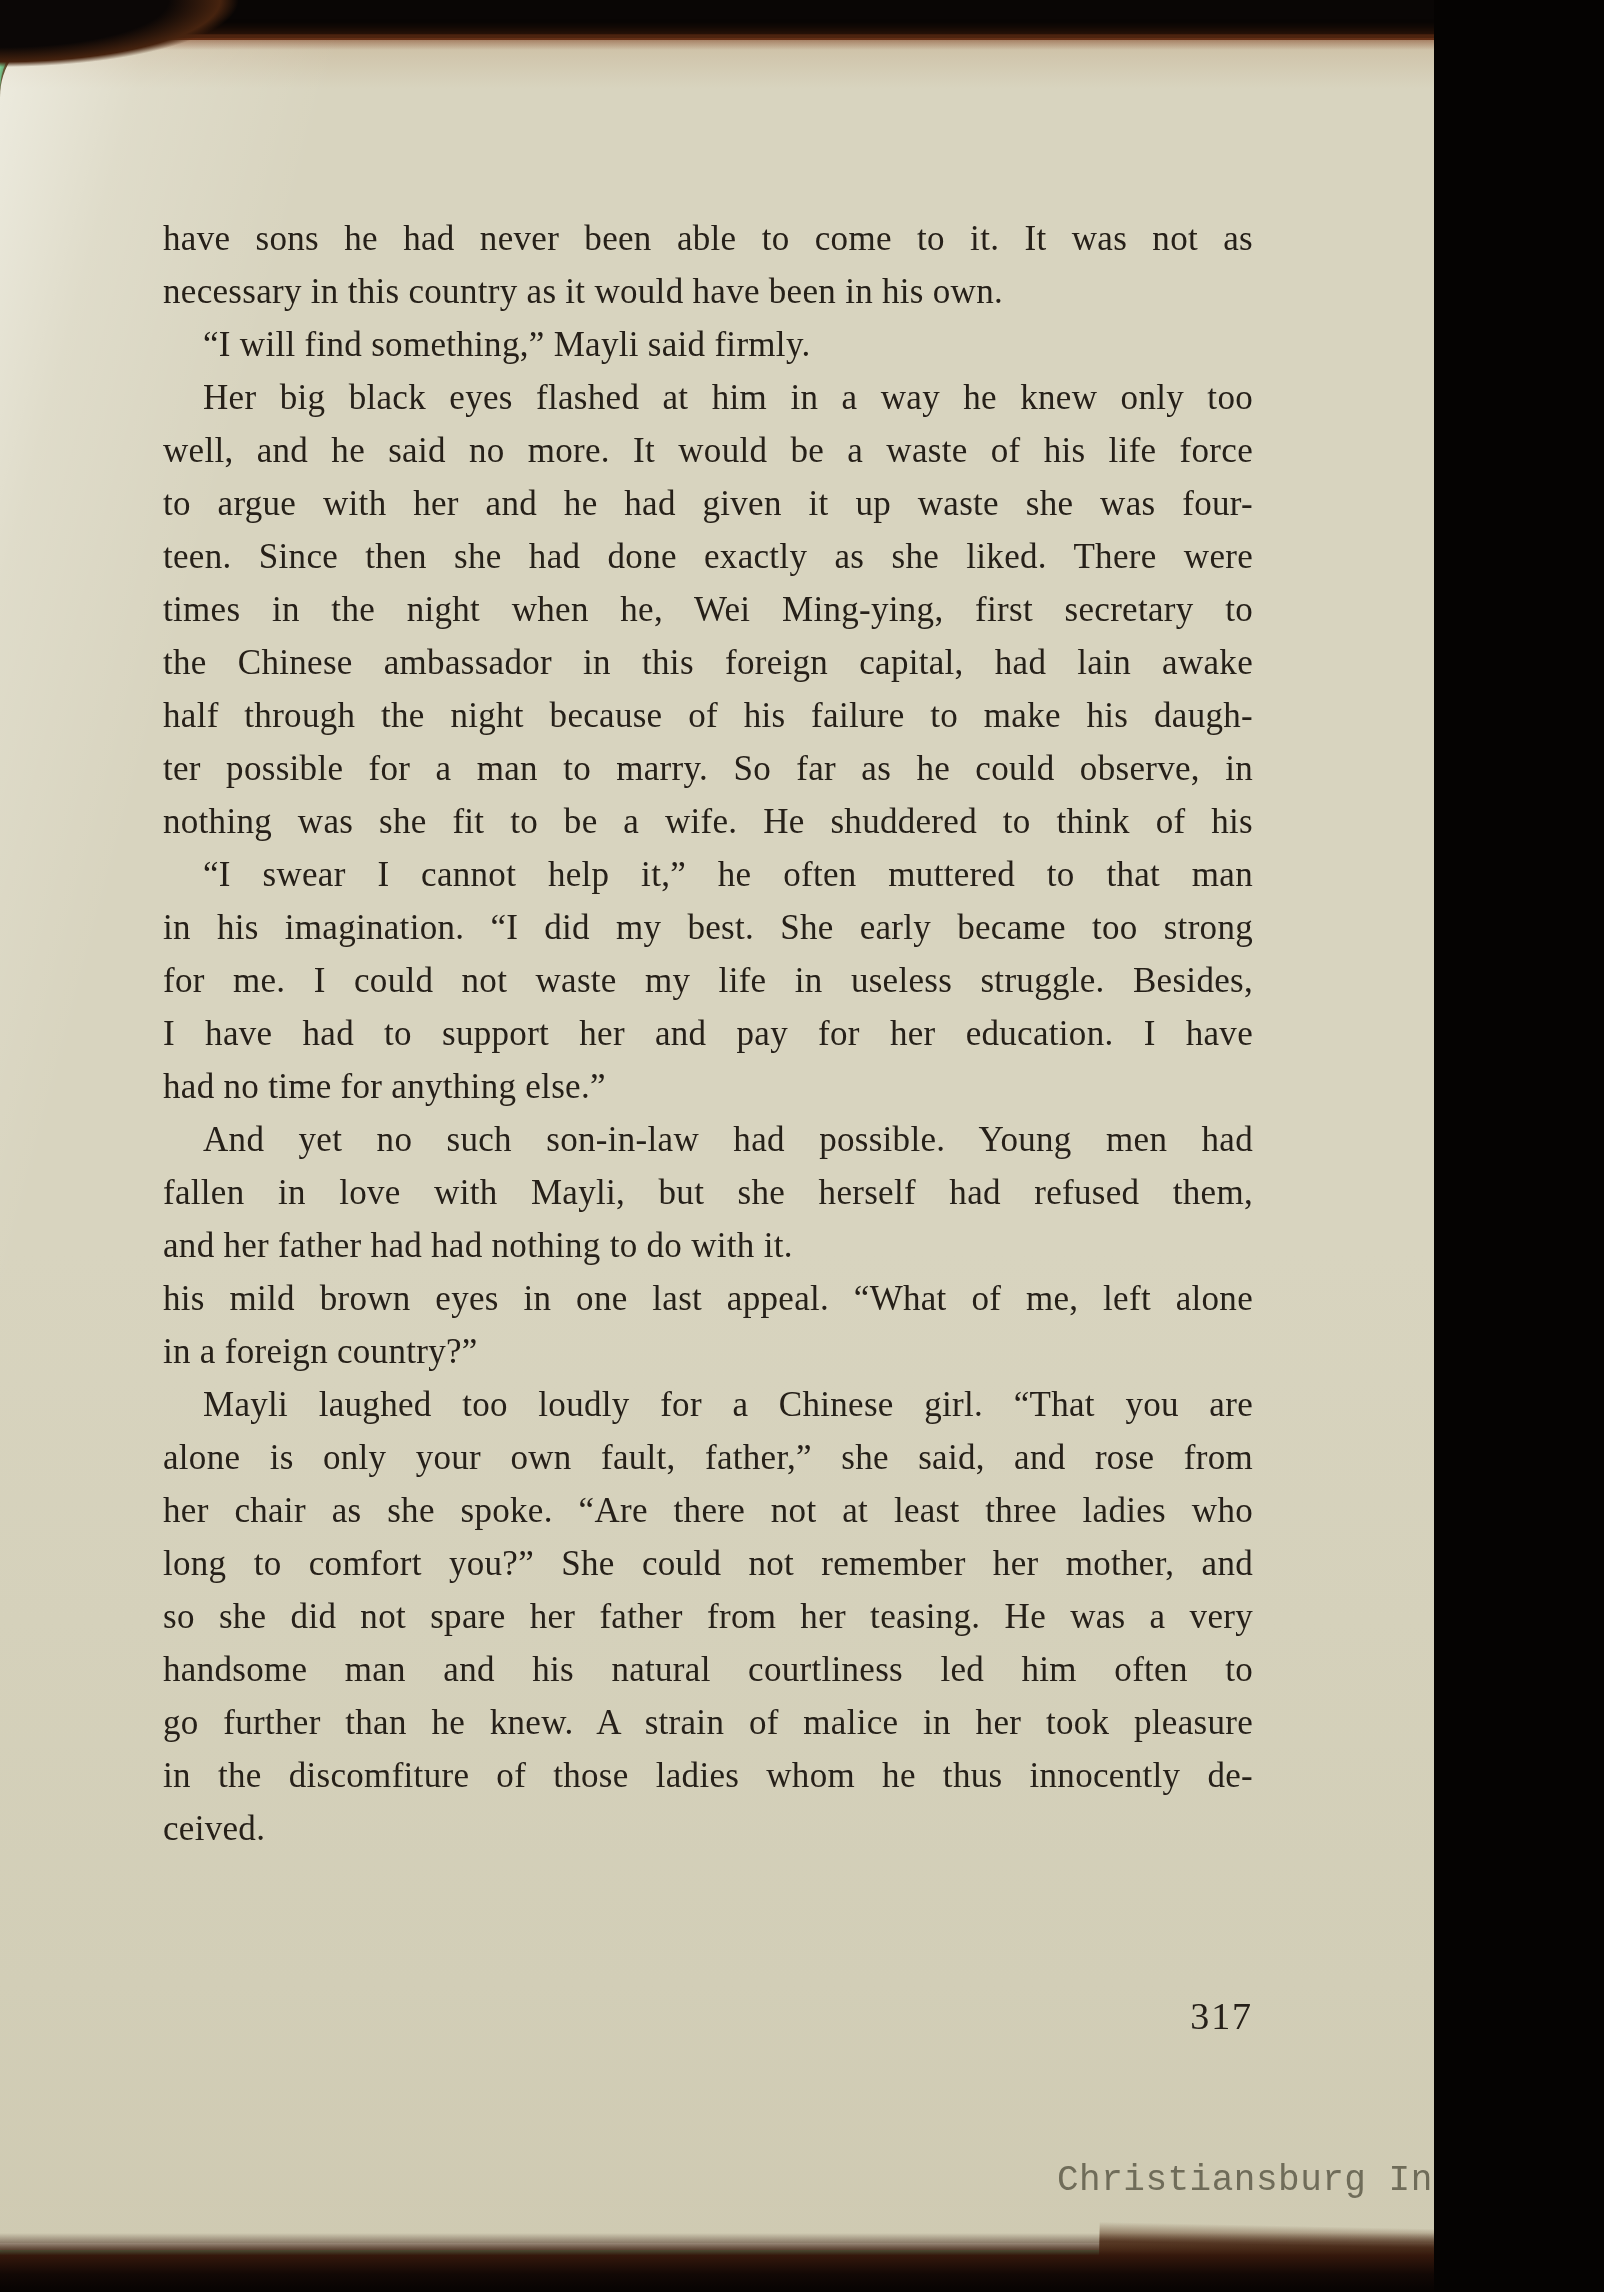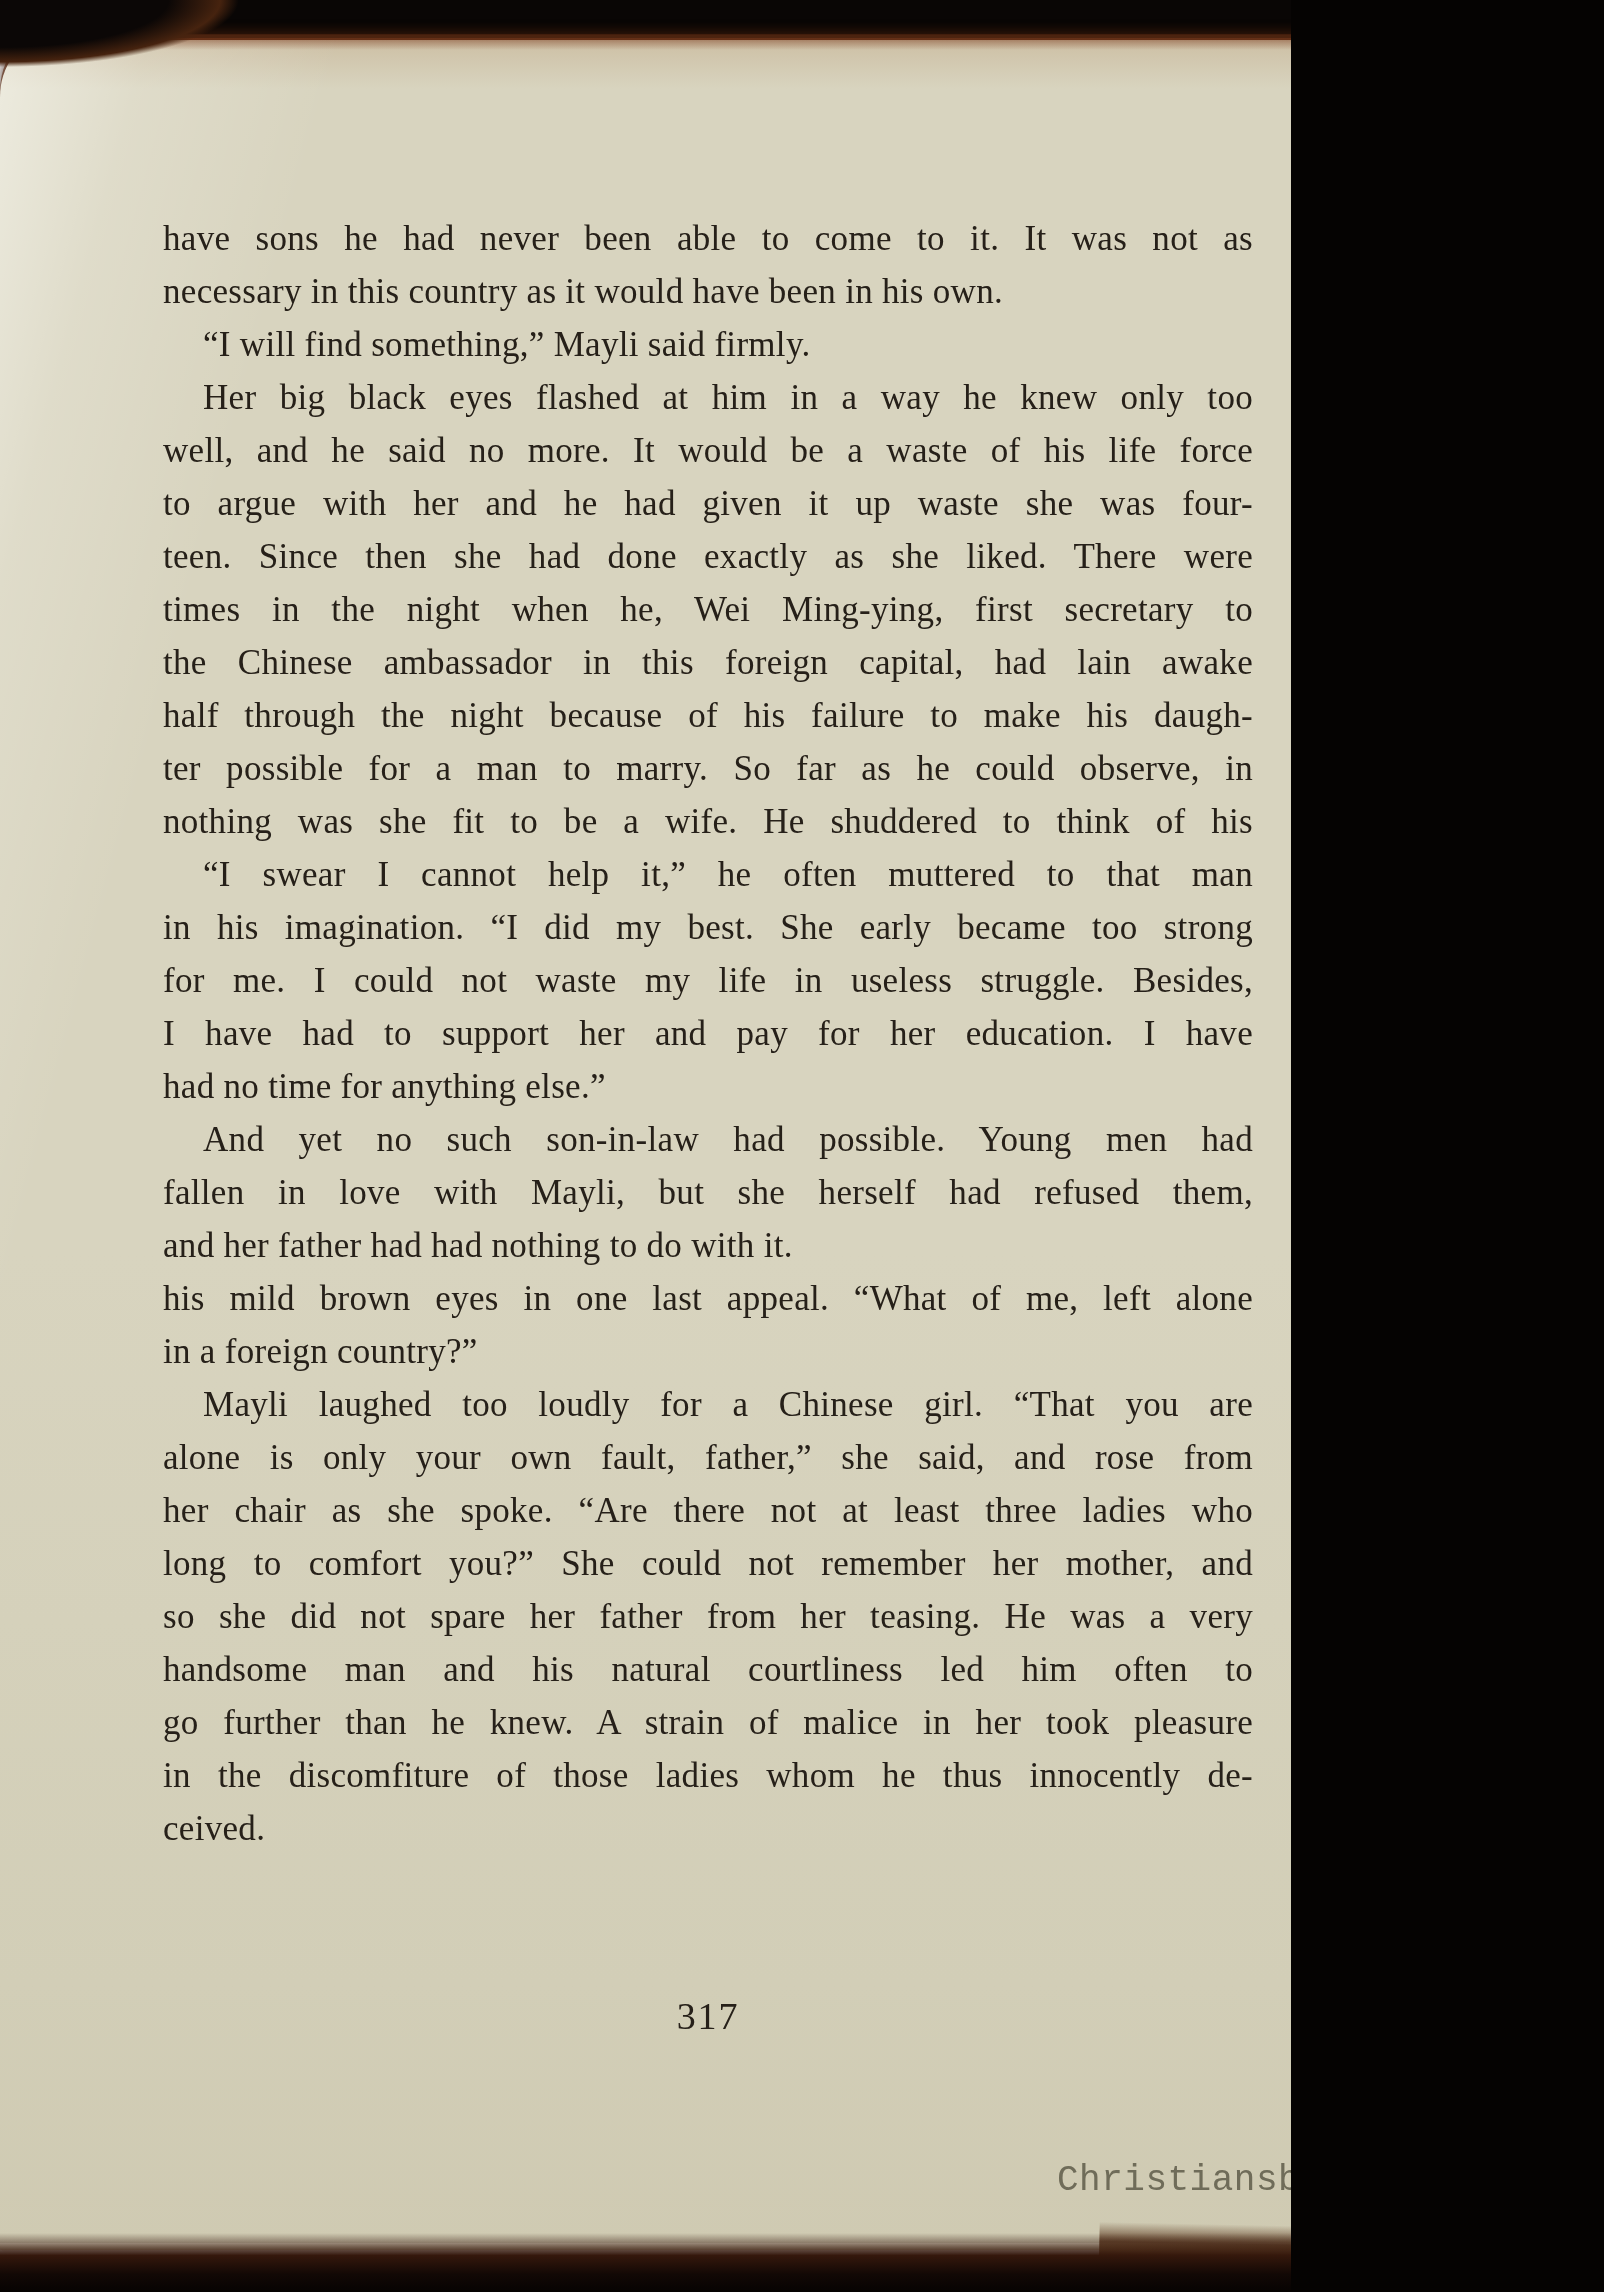--- a/index.html
+++ b/index.html
@@ -1,20 +1,20 @@
 <!DOCTYPE html>
 <html style="--paper: #d8d4bf; --ink: #262019; --watermark: #6f6c59;"><head>
 <meta charset="utf-8">
 <style>
   html, body { margin: 0; padding: 0; background: #050302; }
   .photo {
     position: relative;
-    width: 1291px;
+    width: 1434px;
     height: 2292px;
-    background: #e5e5e5;
+    background: #86efac;
     overflow: hidden;
     font-family: "Liberation Serif", serif;
   }
   
   .page {
     position: absolute;
     left: 0;
     top: 40px;
     width: 1552px;
     height: 2210px;
@@ -112,21 +112,21 @@
     line-height: 53px;
     letter-spacing: 0.3px;
   }
   .line { text-align: justify; text-align-last: justify; white-space: normal; }
   .line.par-end { text-align: left; text-align-last: left; }
   .line.indent { padding-left: 40px; text-align: center; }
   .page-number {
     position: absolute;
     left: 163px; top: 1994px;
     width: 1090px;
-    text-align: center;
+    text-align: right;
     color: var(--ink);
     font-size: 38px;
     letter-spacing: 1.9px;
   }
   .watermark {
     position: absolute;
     left: 1057px; top: 2160px;
     font-family: Liberation Mono, monospace;
     font-size: 36px;
     color: var(--watermark);

